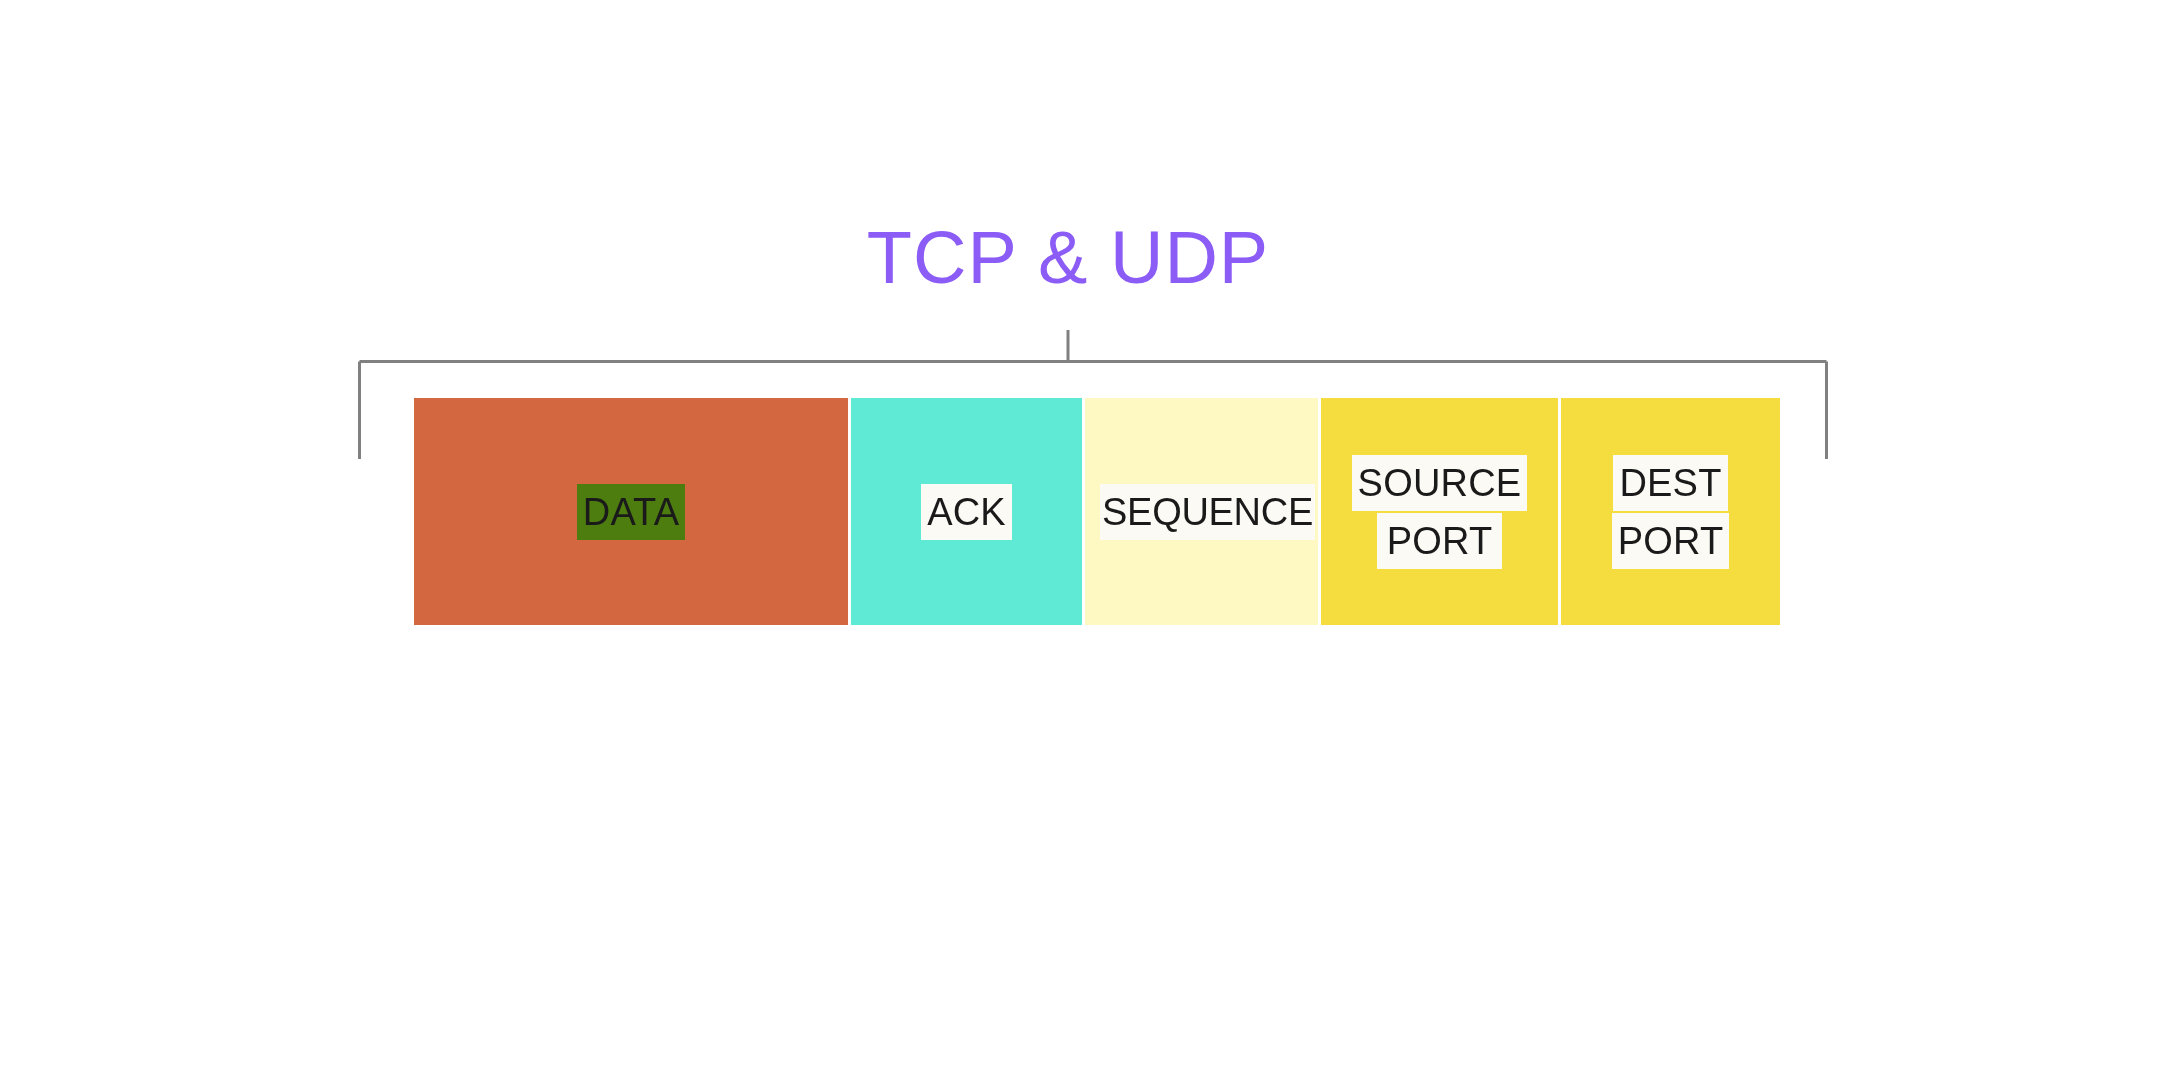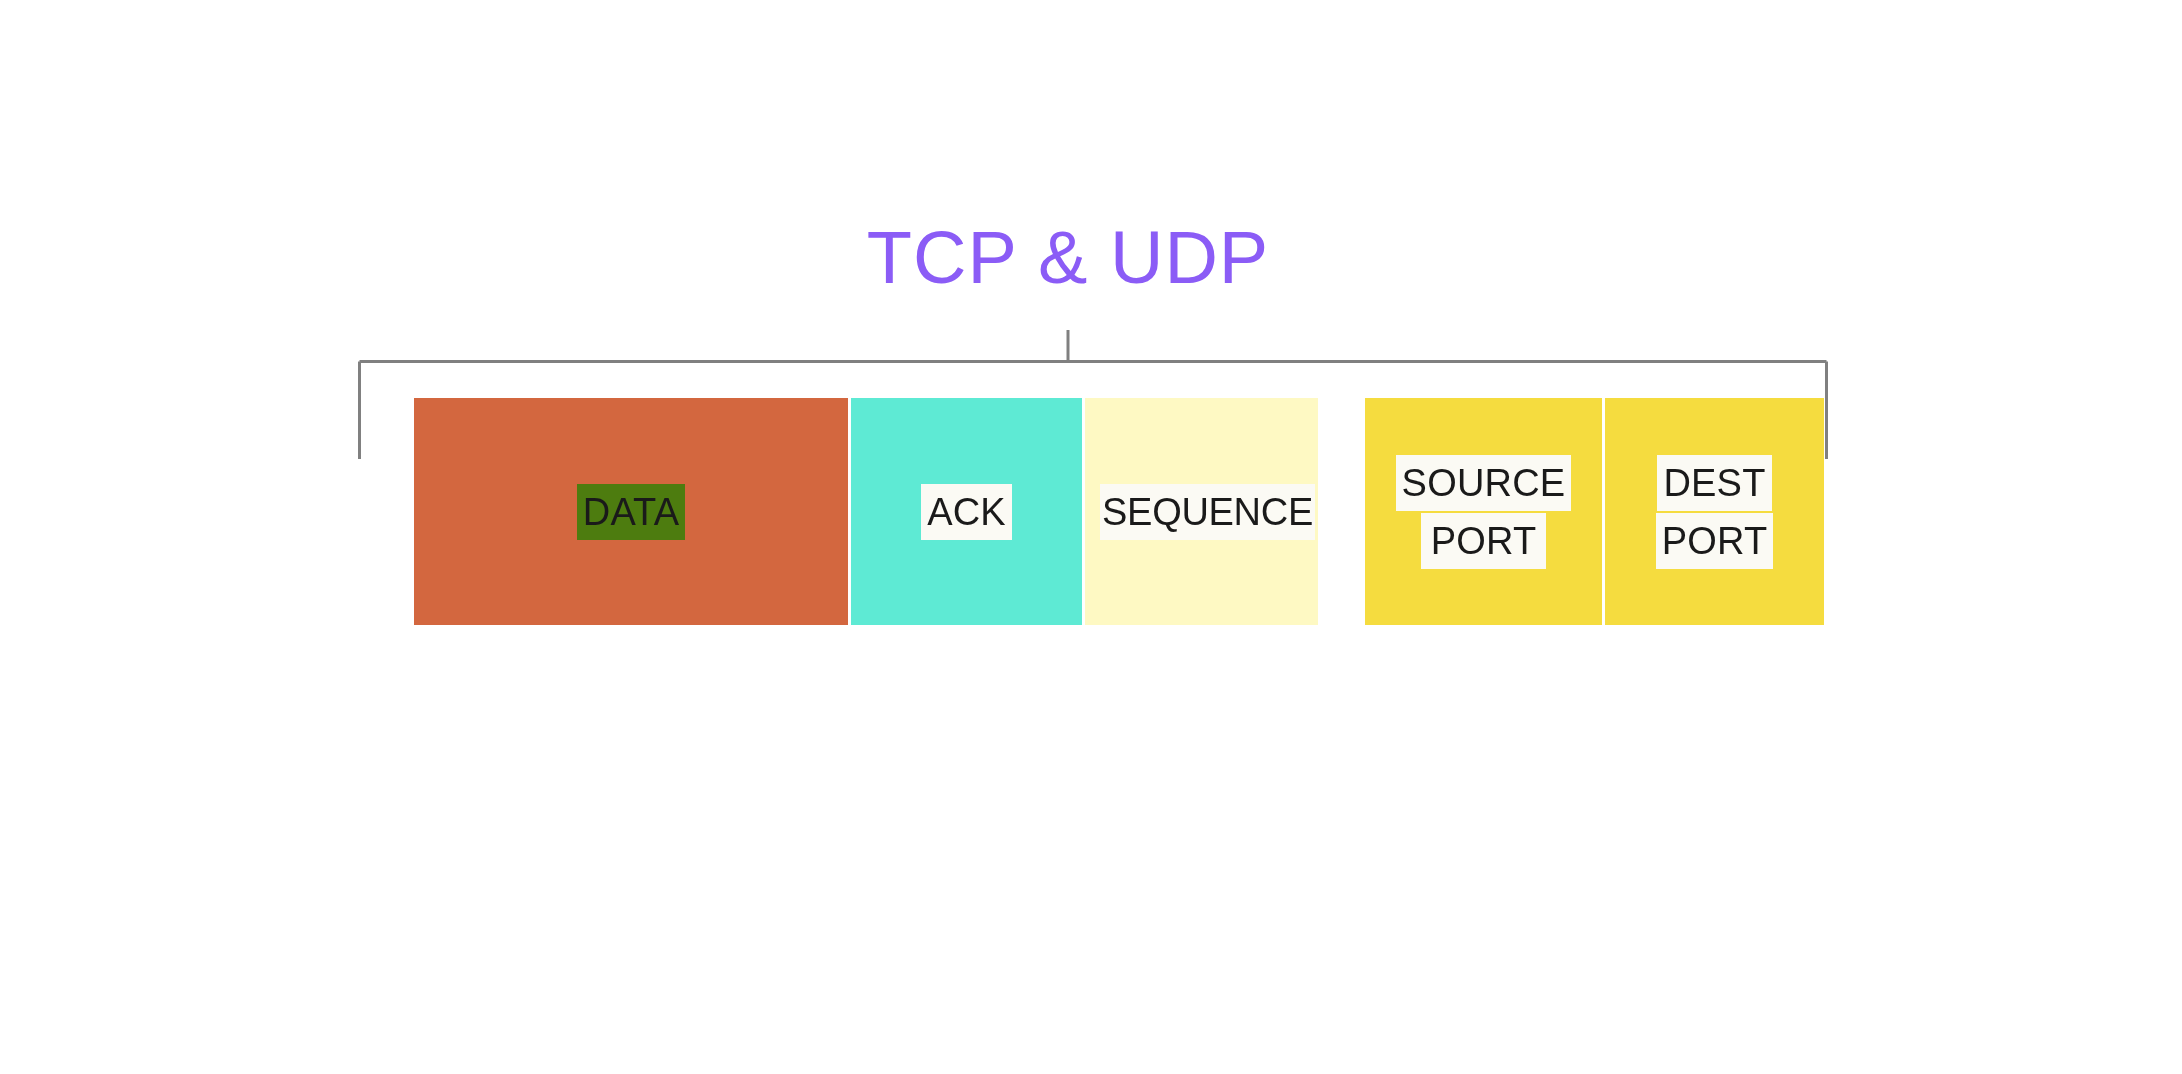--- a/index.html
+++ b/index.html
@@ -121,21 +121,21 @@
         <span class="lbl" style="background: rgb(251, 250, 244);">ACK</span>
       </div>
     </div>
 
     <div class="block" style="background: #fef9c3; width: 233px; flex: 0 0 233px; padding-left: 12px;">
       <div class="label-stack">
         <span class="lbl tight" style="background: rgb(251, 250, 244);">SEQUENCE</span>
       </div>
     </div>
 
-    <div class="block" style="background: rgb(245, 220, 63); width: 237px; flex: 0 0 237px; margin-left: 44px;">
+    <div class="block" style="background: rgb(245, 220, 63); width: 237px; flex: 0 0 237px;">
       <div class="label-stack">
         <span class="lbl" style="background: rgb(251, 250, 244);">SOURCE</span>
         <span class="lbl wide-src" style="background: rgb(251, 250, 244);">PORT</span>
       </div>
     </div>
 
     <div class="block" style="background: rgb(245, 220, 63); width: 219px; flex: 0 0 219px;">
       <div class="label-stack">
         <span class="lbl" style="background: rgb(251, 250, 244);">DEST</span>
         <span class="lbl" style="background: rgb(251, 250, 244);">PORT</span>

